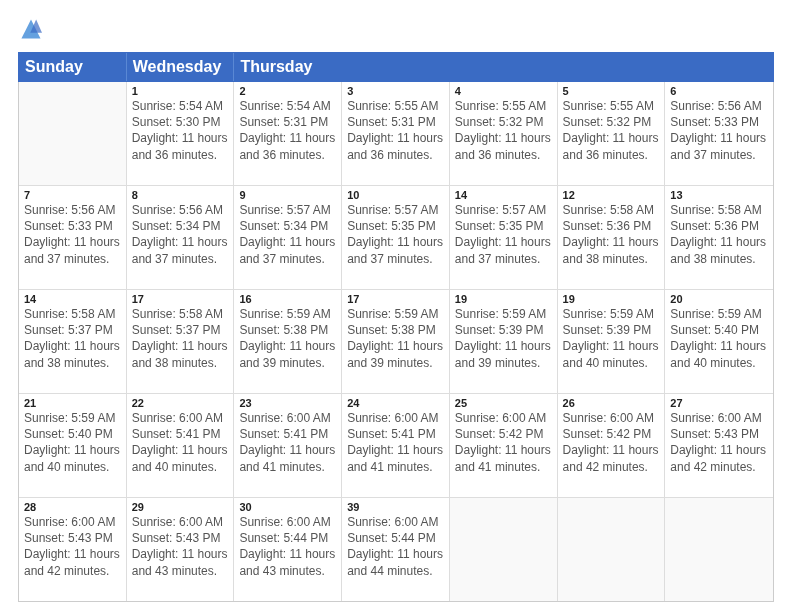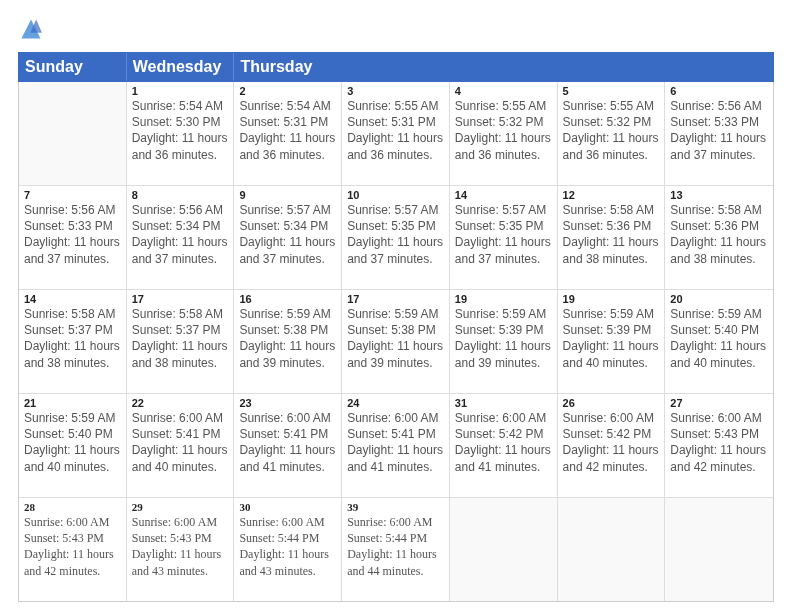--- a/index.html
+++ b/index.html
@@ -80,21 +80,21 @@
       border-left: 1px solid #ccc;
       border-right: 1px solid #ccc;
       border-bottom: 1px solid #ccc;
     }
     .cal-week {
       display: grid;
       grid-template-columns: repeat(7, 1fr);
       flex: 1;
       border-bottom: 1px solid #ddd;
     }
-    .cal-week:last-child { border-bottom: none; font-family: Liberation Serif, serif; }
+    .cal-week:last-child { border-bottom: none; }
     .cal-cell {
       border-right: 1px solid #ddd;
       padding: 3px 5px;
       font-size: 9px;
       color: #444;
       min-height: 0;
       overflow: hidden;
     }
     .cal-cell:last-child { border-right: none; }
     .cal-cell.empty { background: #f9f9f9; }
@@ -238,21 +238,21 @@
           </div>
           <div class="cal-cell">
             <div class="day-num">23</div>
             <div class="day-info">Sunrise: 6:00 AM<br>Sunset: 5:41 PM<br>Daylight: 11 hours and 41 minutes.</div>
           </div>
           <div class="cal-cell">
             <div class="day-num">24</div>
             <div class="day-info">Sunrise: 6:00 AM<br>Sunset: 5:41 PM<br>Daylight: 11 hours and 41 minutes.</div>
           </div>
           <div class="cal-cell">
-            <div class="day-num">31</div>
+            <div class="day-num">25</div>
             <div class="day-info">Sunrise: 6:00 AM<br>Sunset: 5:42 PM<br>Daylight: 11 hours and 41 minutes.</div>
           </div>
           <div class="cal-cell">
             <div class="day-num">26</div>
             <div class="day-info">Sunrise: 6:00 AM<br>Sunset: 5:42 PM<br>Daylight: 11 hours and 42 minutes.</div>
           </div>
           <div class="cal-cell">
             <div class="day-num">27</div>
             <div class="day-info">Sunrise: 6:00 AM<br>Sunset: 5:43 PM<br>Daylight: 11 hours and 42 minutes.</div>
           </div>

